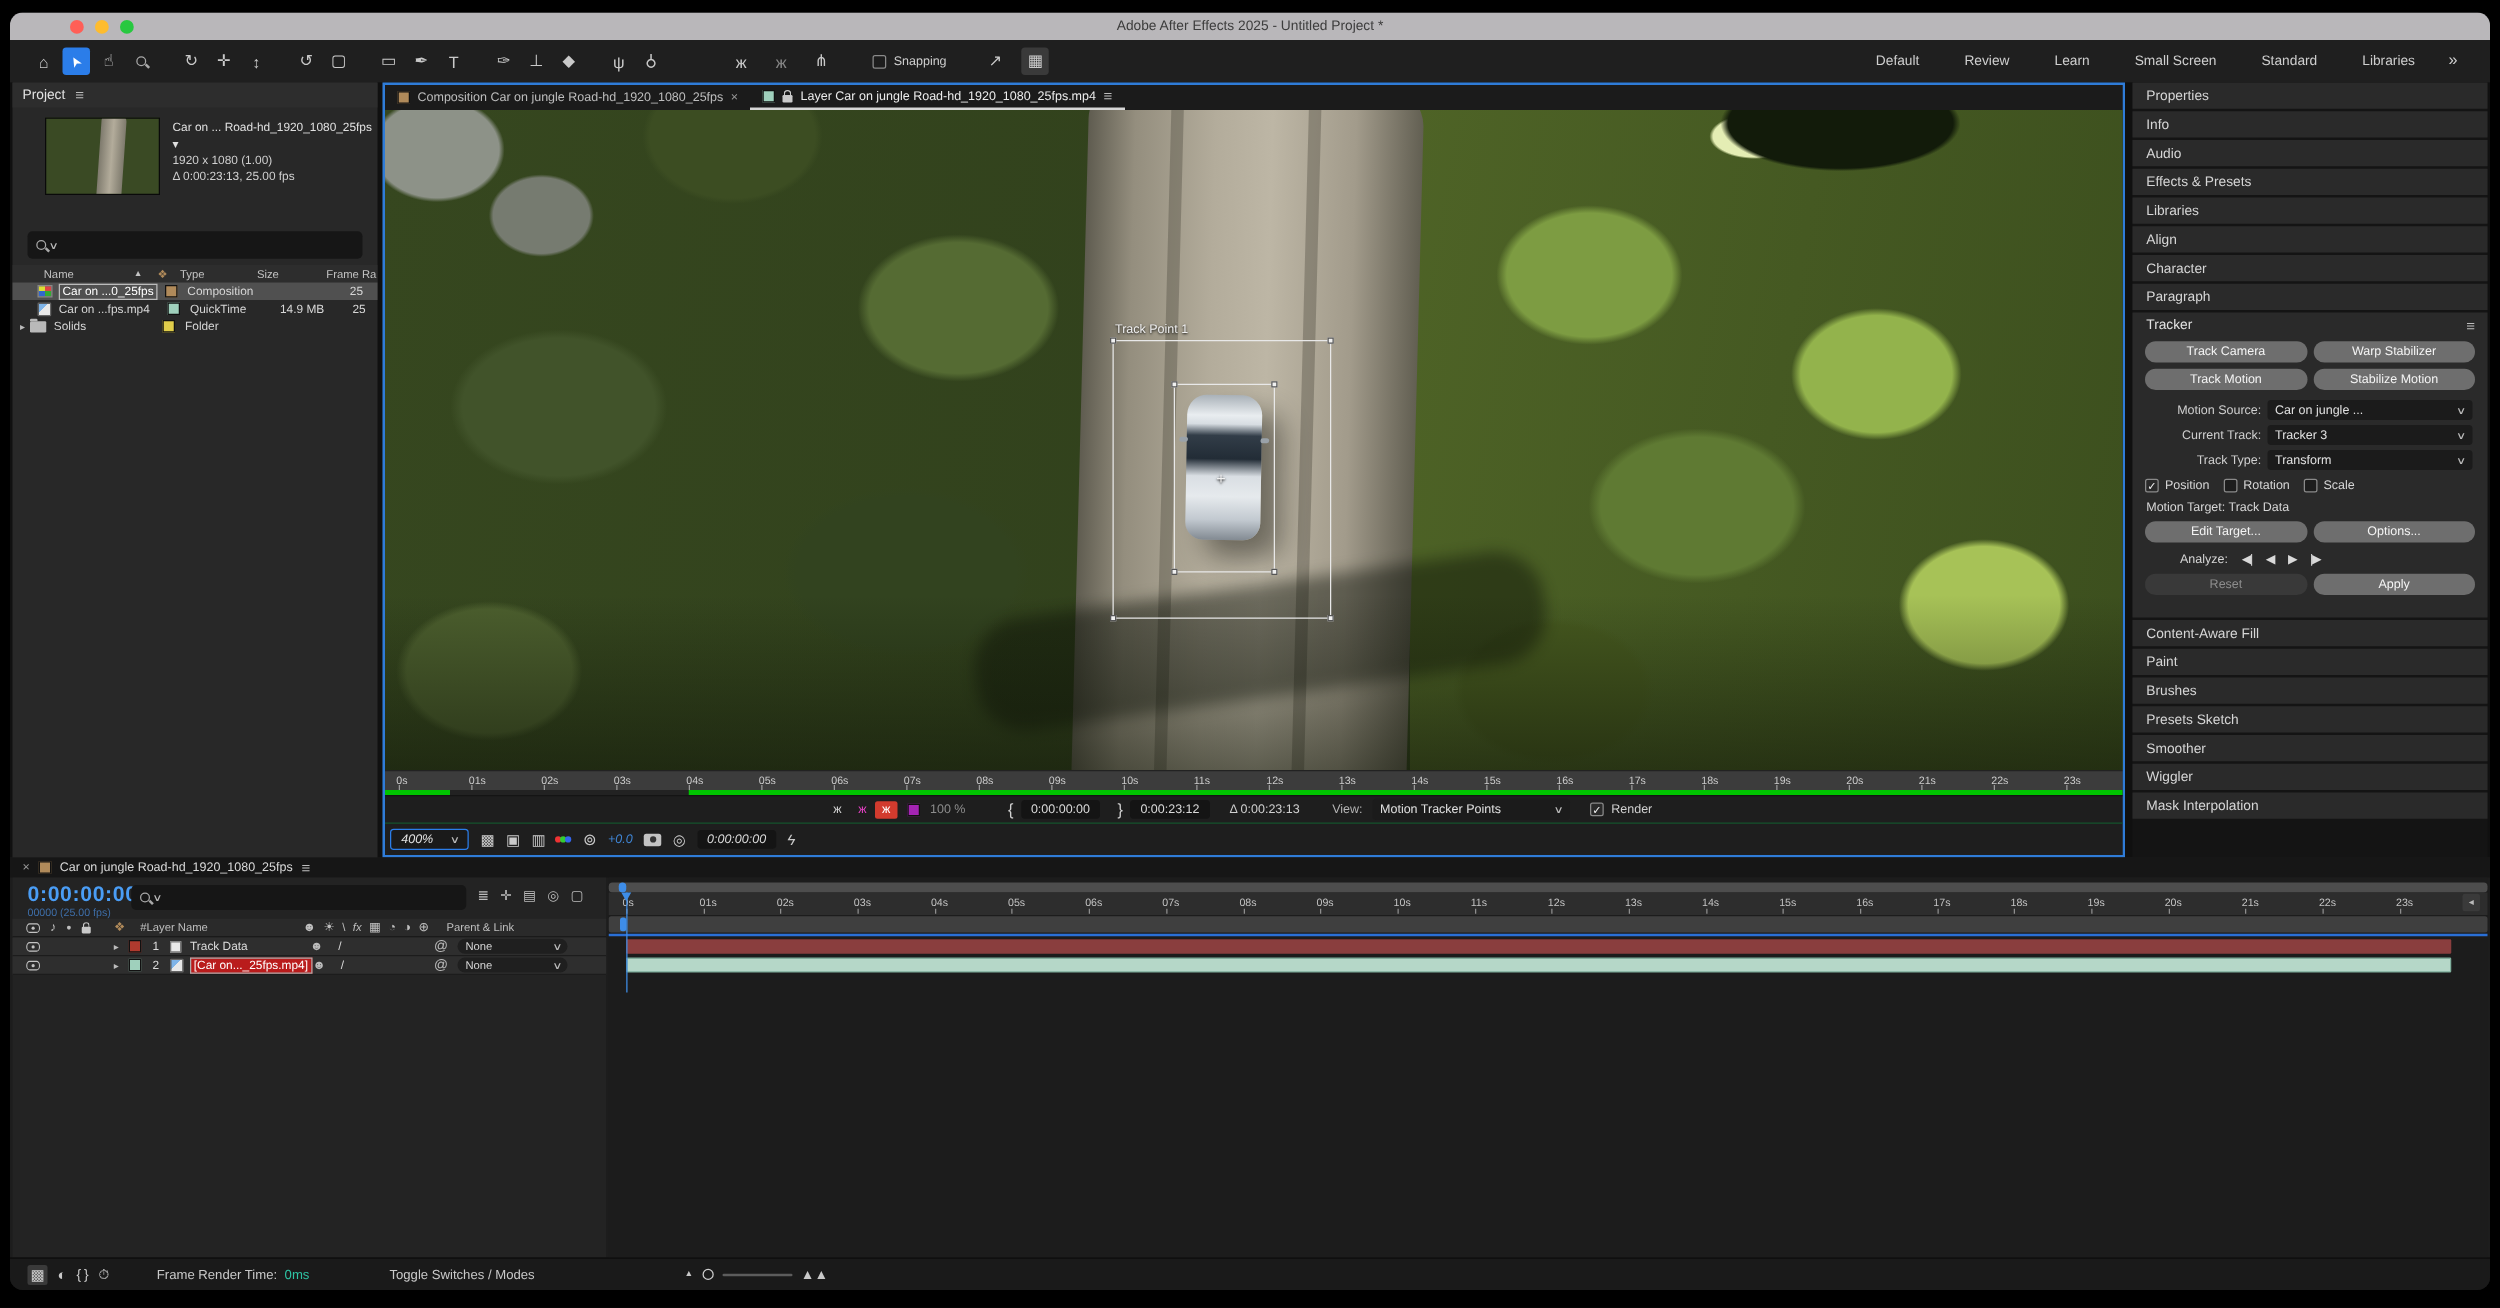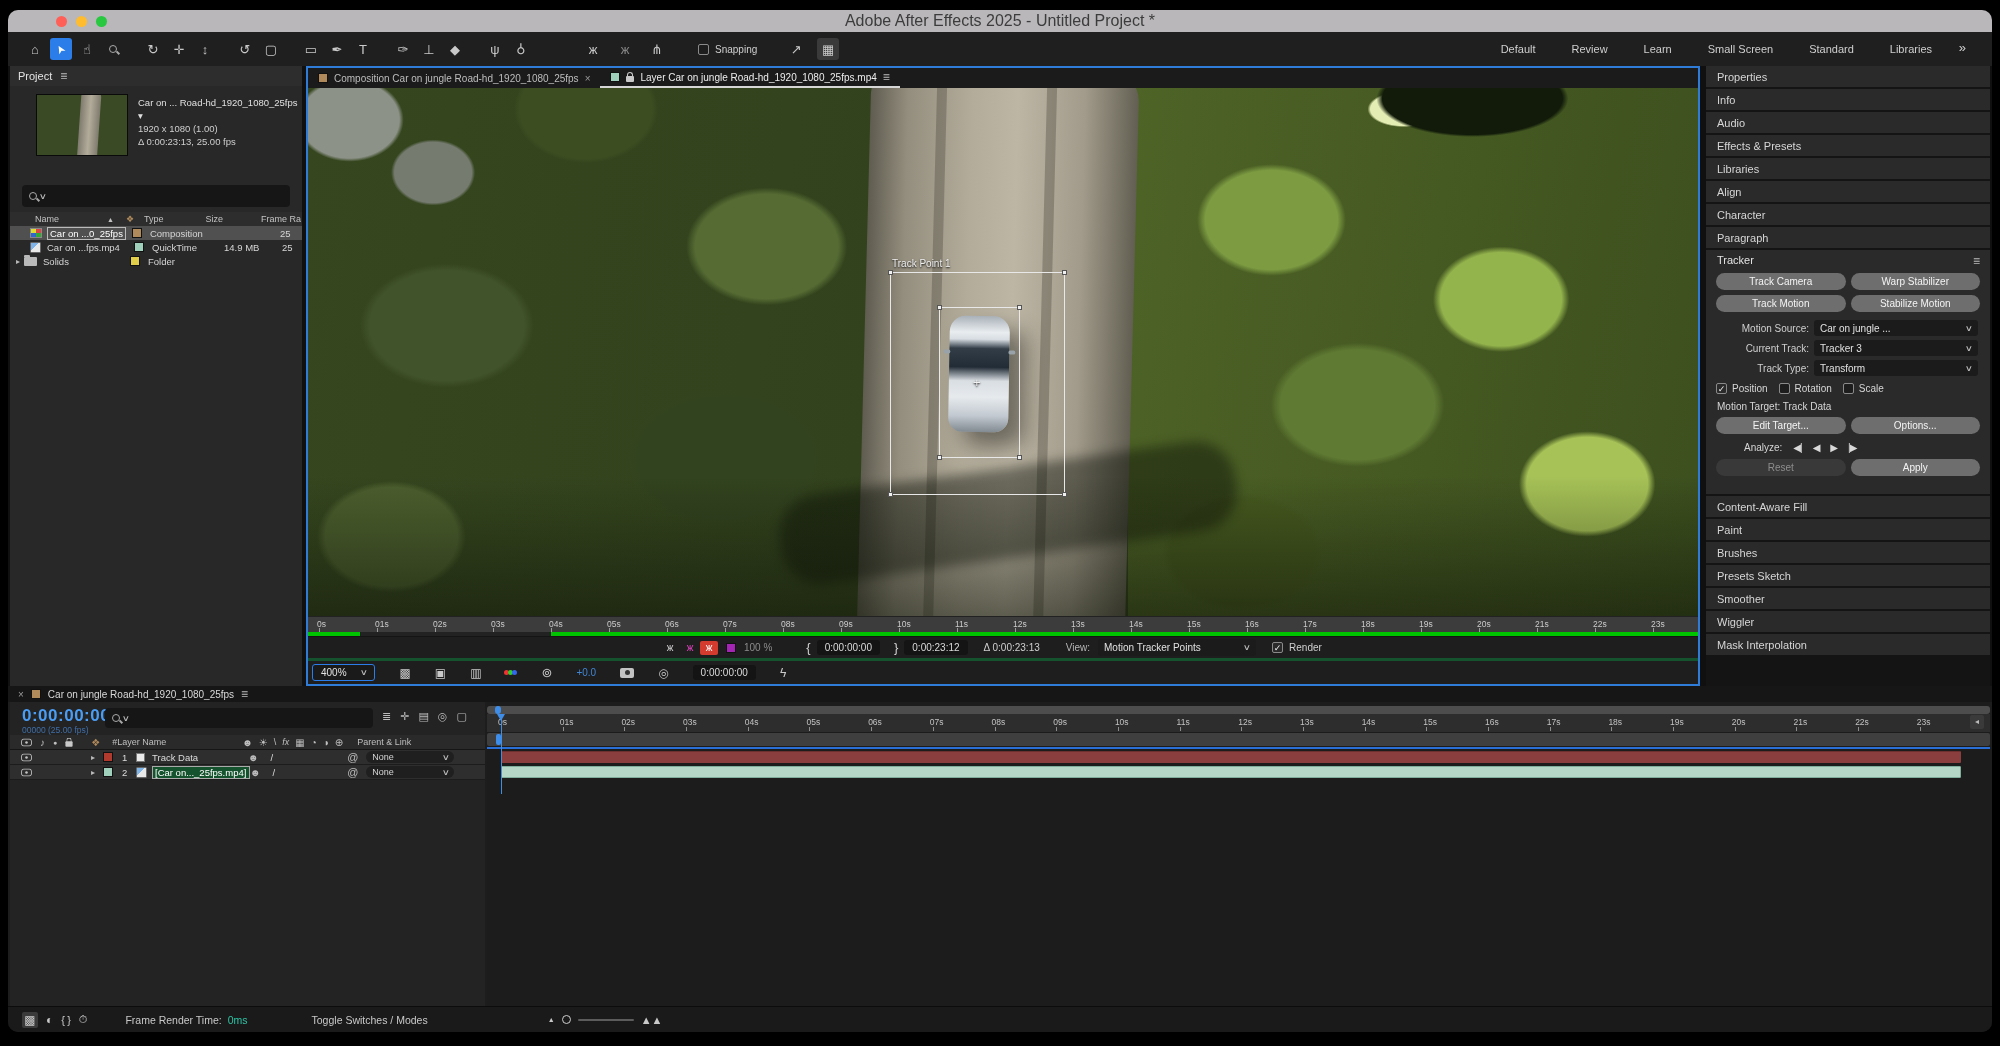--- a/index.html
+++ b/index.html
@@ -4,21 +4,21 @@
 <style>
   html,body{margin:0;padding:0;background:#000;width:2000px;height:1046px;overflow:hidden;
     font-family:"Liberation Sans","DejaVu Sans",sans-serif;-webkit-font-smoothing:antialiased;}
   *{box-sizing:border-box;}
   .app{position:absolute;left:8px;top:10px;width:1984px;height:1022px;background:#161616;border-radius:10px;overflow:hidden;}
 
   
   .titlebar{position:absolute;left:0;top:0;width:100%;height:22px;background:#b9b7ba;display:flex;align-items:center;justify-content:center;}
   .tl{width:11px;height:11px;border-radius:50%;margin-right:9px;}
   .lights{position:absolute;left:48px;top:6px;display:flex;}
-  .title-text{font-size:16px;color:#3c3c3c;}
+  .title-text{font-size:11px;color:#3c3c3c;}
 
   
   .toolbar{position:absolute;left:0;top:22px;width:100%;height:34px;background:#1f1f1f;display:flex;align-items:center;color:#c9c9c9;}
   .tool{width:22px;height:22px;display:inline-flex;align-items:center;justify-content:center;font-size:13px;margin:0 2px;border-radius:3px;color:#c9c9c9;}
   .tool.sel{background:#2b7de9;color:#fff;}
   .tgap{width:14px;}
   .snapwrap{display:flex;align-items:center;margin-left:46px;font-size:10px;color:#cfcfcf;gap:6px;}
   .ws-right{position:absolute;right:60px;top:0;height:34px;display:flex;align-items:center;gap:36px;}
   .ws-btn{font-size:11px;color:#cfcfcf;}
   .ws-more{position:absolute;right:26px;top:8px;font-size:13px;color:#cfcfcf;}
@@ -60,21 +60,21 @@
   .handle{position:absolute;width:5px;height:5px;background:#f0f0f0;border:1px solid #555;}
   .tp-label{position:absolute;font-size:10px;color:#f0f0f0;text-shadow:0 1px 2px #000;}
   .tp-cross{position:absolute;color:#f2f2f2;font-size:13px;text-shadow:0 1px 2px #000;}
   .v-ruler{position:relative;height:16px;background:#3c3c3c;display:flex;overflow:hidden;border-top:1px solid #222;}
   .vtick{width:58px;flex:none;font-size:8.5px;color:#cbcbcb;position:relative;padding-left:9px;line-height:15px;}
   .vtick::after{content:"";position:absolute;left:11px;bottom:0;width:1px;height:4px;background:#9b9b9b;}
   .v-green{position:relative;height:4px;background:#222;}
   .gseg{position:absolute;top:0;height:4px;background:#00c400;}
   .v-info{height:22px;background:#1e1e1e;display:flex;align-items:center;font-size:10px;color:#b9b9b9;border-top:1px solid #141414;}
   .timebox{background:#141414;border-radius:3px;padding:2px 8px;color:#dadada;}
-  .v-ctl{height:26px;background:#1e1e1e;display:flex;align-items:center;font-size:10px;color:#c9c9c9;border-top:3px solid #14532d;gap:24px;padding-left:4px;}
+  .v-ctl{height:26px;background:#1e1e1e;display:flex;align-items:center;font-size:10px;color:#c9c9c9;border-top:1px solid #14532d;gap:9px;padding-left:4px;font-style:italic;}
   .zoomdd{display:flex;align-items:center;gap:14px;background:#1a1a1a;border:1px solid #2b7de9;border-radius:3px;padding:2px 8px;color:#e2e2e2;}
   .chev{font-size:8px;color:#bbb;transform:scaleX(1.4);}
 
   
   .rightcol{position:absolute;left:1698px;top:0;width:284px;height:620px;background:#141414;}
   .side-row{height:21px;margin-bottom:2px;background:#2a2a2a;display:flex;align-items:center;padding-left:11px;font-size:11px;color:#d6d6d6;}
   .tracker{position:relative;background:#2a2a2a;height:244px;margin-bottom:2px;color:#d6d6d6;}
   .trk-head{display:flex;justify-content:space-between;padding:4px 10px 0 11px;font-size:11px;color:#e3e3e3;}
   .pill{background:#6e6e6e;color:#f4f4f4;border-radius:9px;font-size:10px;height:17px;display:flex;align-items:center;justify-content:center;}
   .pill.dim{background:#393939;color:#8d8d8d;}
@@ -579,21 +579,21 @@
             <span class="chev">∨</span>
         </span>
       </div>
 
       <div class="lrow" style="top:63px">
         <span class="i-eye" style="margin-left:10px;transform:scale(.85)"></span>
         <span style="margin-left:58px;font-size:8px;color:#bbb">▸</span>
         <span class="sw" style="margin-left:8px;background:#9fd0bc"></span>
         <span style="margin-left:9px;width:14px">2</span>
         <span class="footicon"></span>
-        <span style="margin-left:5px;width:98px;border:1px solid #aaa;background:#14532d;padding:0 2px;color:#fff">[Car on..._25fps.mp4]</span>
+        <span style="margin-left:5px;width:98px;border:1px solid #aaa;background:#b91c1c;padding:0 2px;color:#fff">[Car on..._25fps.mp4]</span>
         <span style="font-size:10px;color:#bbb">☻</span>
         <span style="margin-left:12px;color:#ddd">/</span>
         <span style="margin-left:72px;font-size:11px;color:#bbb">@</span>
         <span class="nonebox" style="margin-left:8px">
           <span>None</span>
             <span class="chev">∨</span>
         </span>
       </div>
     </div>
 

